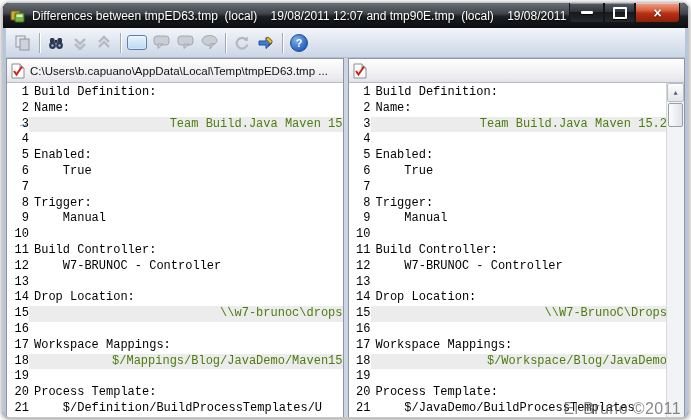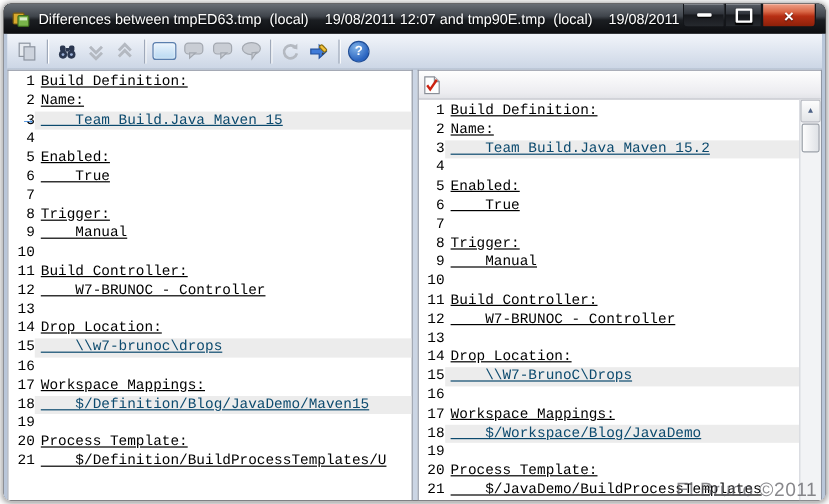--- a/index.html
+++ b/index.html
@@ -44,22 +44,22 @@
   .pane-header{height:23px;flex:0 0 23px;display:flex;align-items:center;padding:0 4px;
                background:linear-gradient(180deg,#fefefe,#ececf0 80%,#e2e3e8);
                border-bottom:1px solid #b9bcc4;font-size:11.5px;color:#111;white-space:nowrap;overflow:hidden;}
   .pane-header .path{margin-left:5px;overflow:hidden;}
   .pane-body{flex:1;position:relative;overflow:hidden;
              font-family:"Liberation Mono","DejaVu Sans Mono",monospace;font-size:12px;}
   .rows{position:absolute;inset:0;padding-top:2px;}
   .pane-body.with-scroll .rows{right:17px;}
   .row{height:15.8px;line-height:15.8px;display:flex;position:relative;white-space:pre;}
   .num{width:22px;flex:0 0 22px;text-align:right;color:#000;}
-  .text{flex:1;padding-left:5px;color:#000;text-decoration:underline;}
-  .text.diff{background:#ececec;color:#0c4a6e;}
+  .text{flex:1;padding-left:5px;color:#000;}
+  .text.diff{background:#ececec;color:#4d7c0f;text-align:right;}
   .marker{position:absolute;left:13px;top:0;color:#2d7dd8;font-weight:bold;z-index:2;}
   
   .vscroll{position:absolute;top:0;right:0;bottom:0;width:17px;background:#f2f3f5;border-left:1px solid #d5d8dd;}
   .scroll-up{height:17px;display:flex;align-items:center;justify-content:center;
              background:linear-gradient(180deg,#fdfdfd,#e3e5e8);border:1px solid #b9bcc3;border-radius:2px;
              font-size:7px;color:#4d6185;}
   .scroll-thumb{height:22px;margin:1px 1px 0 1px;background:linear-gradient(90deg,#fdfdfd,#dfe2e6);
              border:1px solid #9aa0a8;border-radius:2px;}
   
   .watermark{position:absolute;right:10px;bottom:2px;font-size:16px;color:rgba(90,90,95,.72);
@@ -182,40 +182,50 @@
       </div>
       <div class="tb-sep"></div>
       <div class="tb-btn">
         <span class="help-circle">?</span>
       </div>
     </div>
 
     <div class="panes">
 
       <div class="pane">
+        <div class="pane-header">
+          <span>
+            <svg width="14" height="16" viewBox="0 0 14 16">
+              <path d="M1 1 L9 1 L13 5 L13 15 L1 15 Z" fill="#fdfdfd" stroke="#8a8f98"></path>
+              <path d="M9 1 L9 5 L13 5" fill="#e6e6e6" stroke="#8a8f98"></path>
+              <path d="M3 8 L5.5 11.5 L11 3.5" fill="none" stroke="#cc2211" stroke-width="2"></path>
+            </svg>
+          </span>
+          <span class="path">C:\Users\b.capuano\AppData\Local\Temp\tmpED63.tmp ...</span>
+        </div>
         <div class="pane-body">
           <div class="rows">
               <div class="row"><span class="num">1</span><span class="text">Build Definition:</span></div>
               <div class="row"><span class="num">2</span><span class="text">Name:</span></div>
               <div class="row"><span class="num">3</span><span class="marker">→</span><span class="text diff">    Team Build.Java Maven 15</span></div>
               <div class="row"><span class="num">4</span><span class="text"></span></div>
               <div class="row"><span class="num">5</span><span class="text">Enabled:</span></div>
               <div class="row"><span class="num">6</span><span class="text">    True</span></div>
               <div class="row"><span class="num">7</span><span class="text"></span></div>
               <div class="row"><span class="num">8</span><span class="text">Trigger:</span></div>
               <div class="row"><span class="num">9</span><span class="text">    Manual</span></div>
               <div class="row"><span class="num">10</span><span class="text"></span></div>
               <div class="row"><span class="num">11</span><span class="text">Build Controller:</span></div>
               <div class="row"><span class="num">12</span><span class="text">    W7-BRUNOC - Controller</span></div>
               <div class="row"><span class="num">13</span><span class="text"></span></div>
               <div class="row"><span class="num">14</span><span class="text">Drop Location:</span></div>
               <div class="row"><span class="num">15</span><span class="text diff">    \\w7-brunoc\drops</span></div>
               <div class="row"><span class="num">16</span><span class="text"></span></div>
               <div class="row"><span class="num">17</span><span class="text">Workspace Mappings:</span></div>
-              <div class="row"><span class="num">18</span><span class="text diff">    $/Definition/Blog/JavaDemo/Maven15</span></div>
+              <div class="row"><span class="num">18</span><span class="text diff">    $/Mappings/Blog/JavaDemo/Maven15</span></div>
               <div class="row"><span class="num">19</span><span class="text"></span></div>
               <div class="row"><span class="num">20</span><span class="text">Process Template:</span></div>
               <div class="row"><span class="num">21</span><span class="text">    $/Definition/BuildProcessTemplates/U</span></div>
             </div>
         </div>
       </div>
 
       <div class="pane">
         <div class="pane-header">
           <span>

